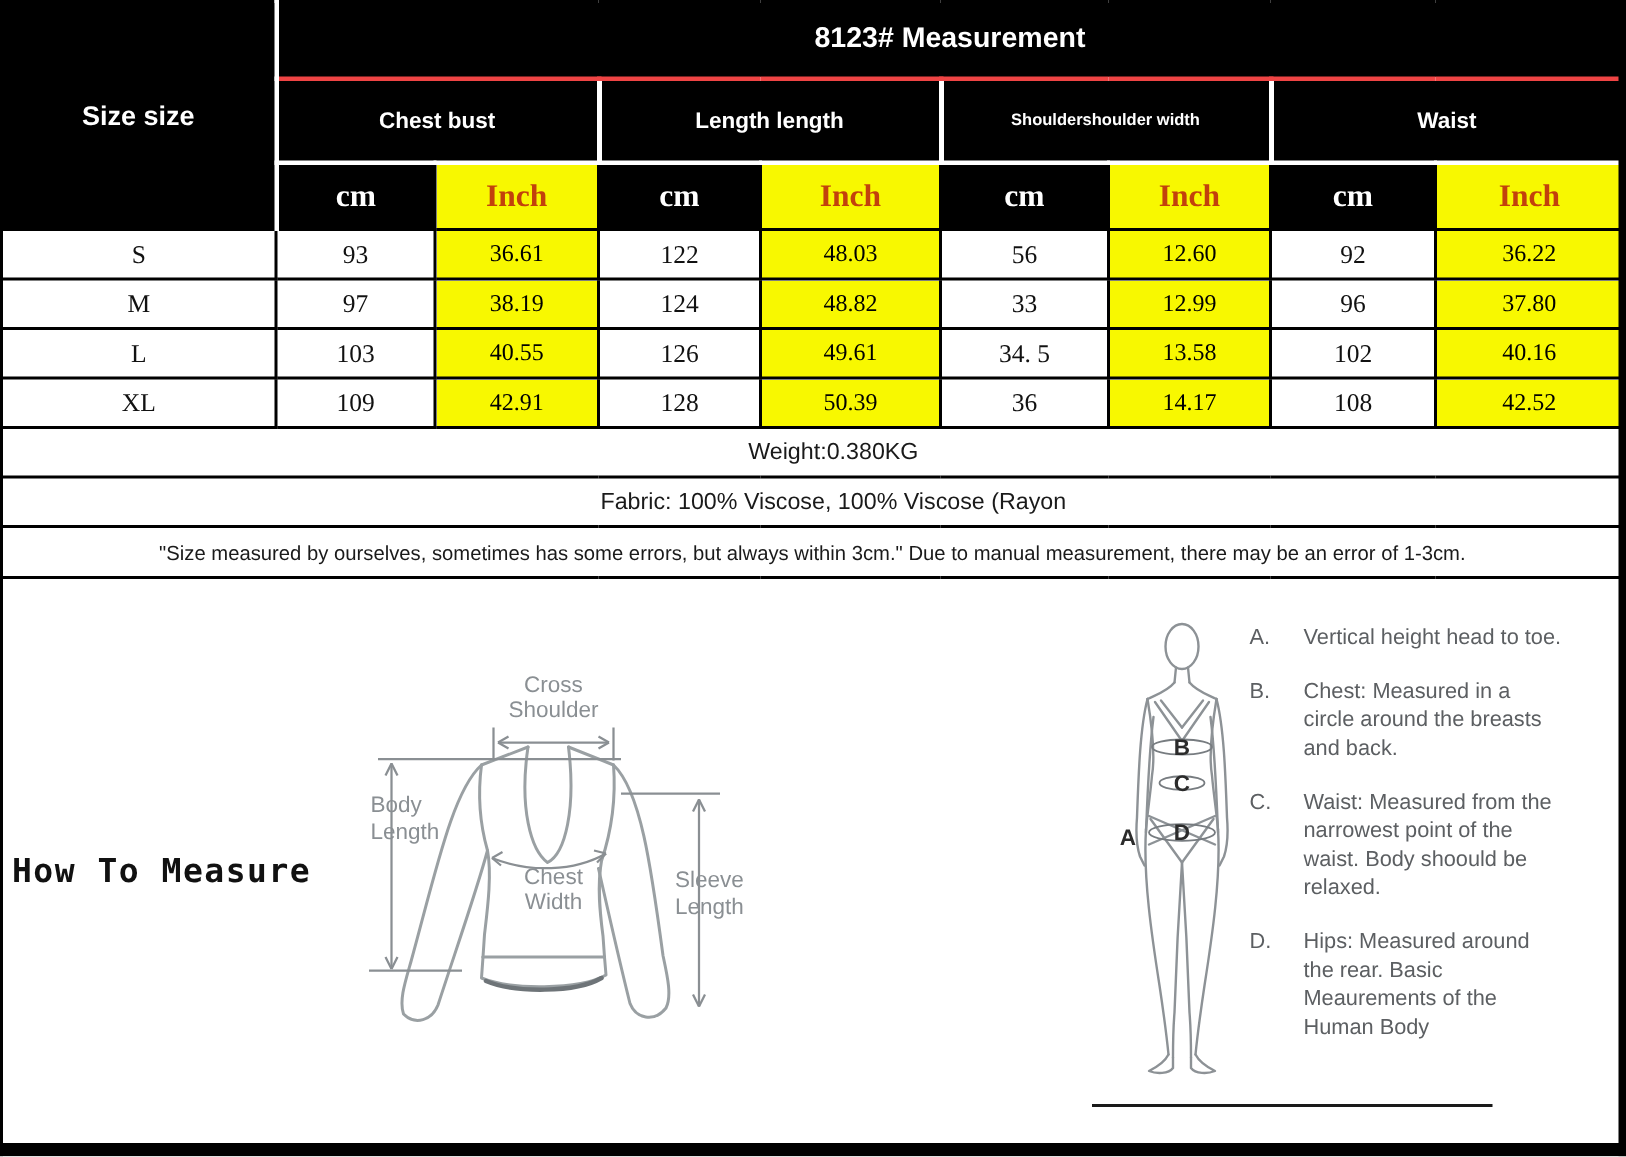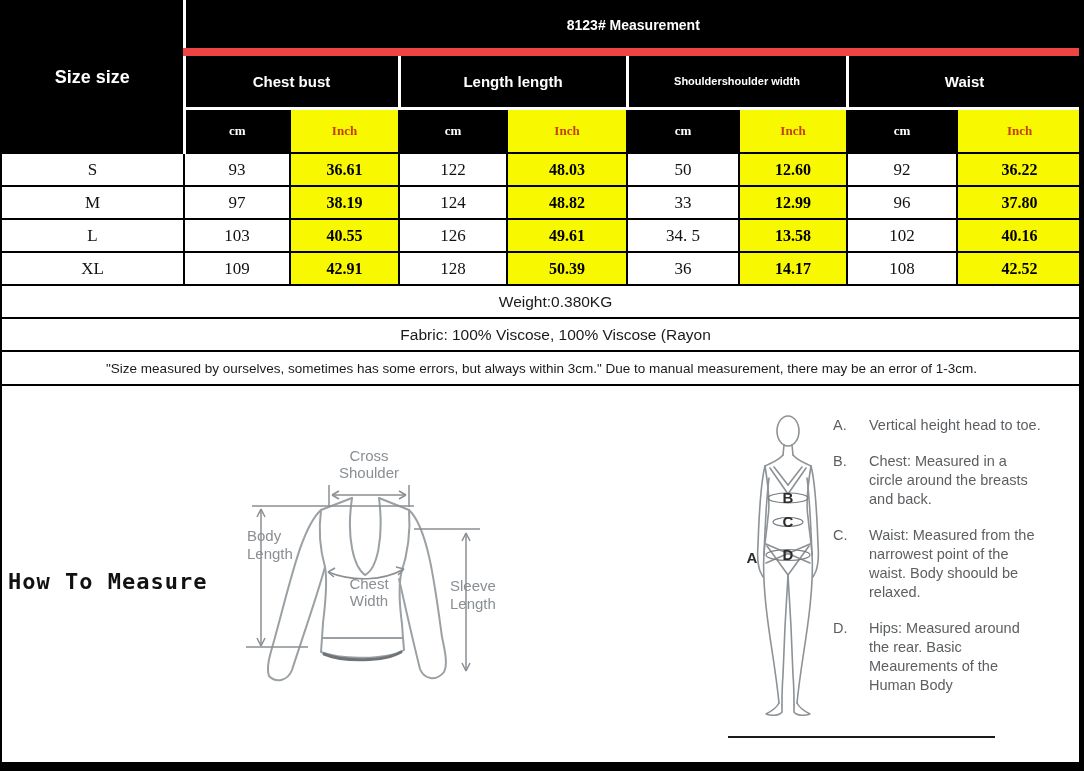--- a/index.html
+++ b/index.html
@@ -10,34 +10,34 @@
   html,body{margin:0;padding:0;background:#fff;}
   #root{
     position:relative;width:1084px;height:771px;background:#fff;overflow:hidden;
     font-family:"Liberation Sans",sans-serif;
   }
   
   table{border-collapse:collapse;table-layout:fixed;width:1081px;position:absolute;top:0;left:0;}
   th,td{border:2px solid #000;text-align:center;vertical-align:middle;padding:0;overflow:hidden;}
   .hdr{background:#000;color:#fff;font-weight:bold;}
   .size-cell{font-size:18px;border-right:3px solid #fff;text-align:center;}
-  .title-cell{font-size:14px;border-bottom:8px solid #ef4444;border-left:3px solid #fff;}
+  .title-cell{font-size:19px;border-bottom:3px solid #ef4444;border-left:3px solid #fff;}
   .group-cell{font-size:15px;border:3px solid #fff;border-top:2px solid #fff;}
   .group-cell.small{font-size:11px;}
   .r-title{height:51px;}
   .r-group{height:56px;}
   .r-units{height:45px;}
   .r-data{height:33px;}
   .r-info{height:33px;}
   .r-note{height:34px;}
-  .unit{font-family:"Liberation Serif",serif;font-weight:bold;font-size:13px;}
+  .unit{font-family:"Liberation Serif",serif;font-weight:bold;font-size:21px;}
   .unit-cm{background:#000;color:#fff;}
   .unit-inch{background:var(--yellow);color:#c2410c;}
   .r-data td{font-family:"Liberation Serif",serif;font-size:17px;color:#111;background:#fff;}
-  .r-data td.inch{background:var(--yellow);font-weight:bold;font-size:16px;color:#000;}
+  .r-data td.inch{background:var(--yellow);font-weight:normal;font-size:16px;color:#000;}
   .r-info td{font-size:15.5px;color:#1a1a1a;background:#fff;padding-left:28px;}
   .r-note td{font-size:13.5px;color:#1a1a1a;background:#fff;}
   
   .measure-area{position:absolute;left:0;top:389px;width:1084px;height:373px;background:#fff;}
   .how-title{
     position:absolute;left:8px;top:180px;
     font-family:"DejaVu Sans Mono",monospace;font-weight:bold;font-size:22px;
     letter-spacing:1px;color:#111;white-space:nowrap;
   }
   .garment-svg{position:absolute;left:228px;top:52px;}
@@ -91,21 +91,21 @@
       <th class="unit unit-cm">cm</th>
       <th class="unit unit-inch">Inch</th>
     </tr>
 
     <tr class="r-data">
       <td>S</td>
       <td class="cm">93</td>
       <td class="inch">36.61</td>
       <td class="cm">122</td>
       <td class="inch">48.03</td>
-      <td class="cm">50</td>
+      <td class="cm">56</td>
       <td class="inch">12.60</td>
       <td class="cm">92</td>
       <td class="inch">36.22</td>
     </tr>
     <tr class="r-data">
       <td>M</td>
       <td class="cm">97</td>
       <td class="inch">38.19</td>
       <td class="cm">124</td>
       <td class="inch">48.82</td>

